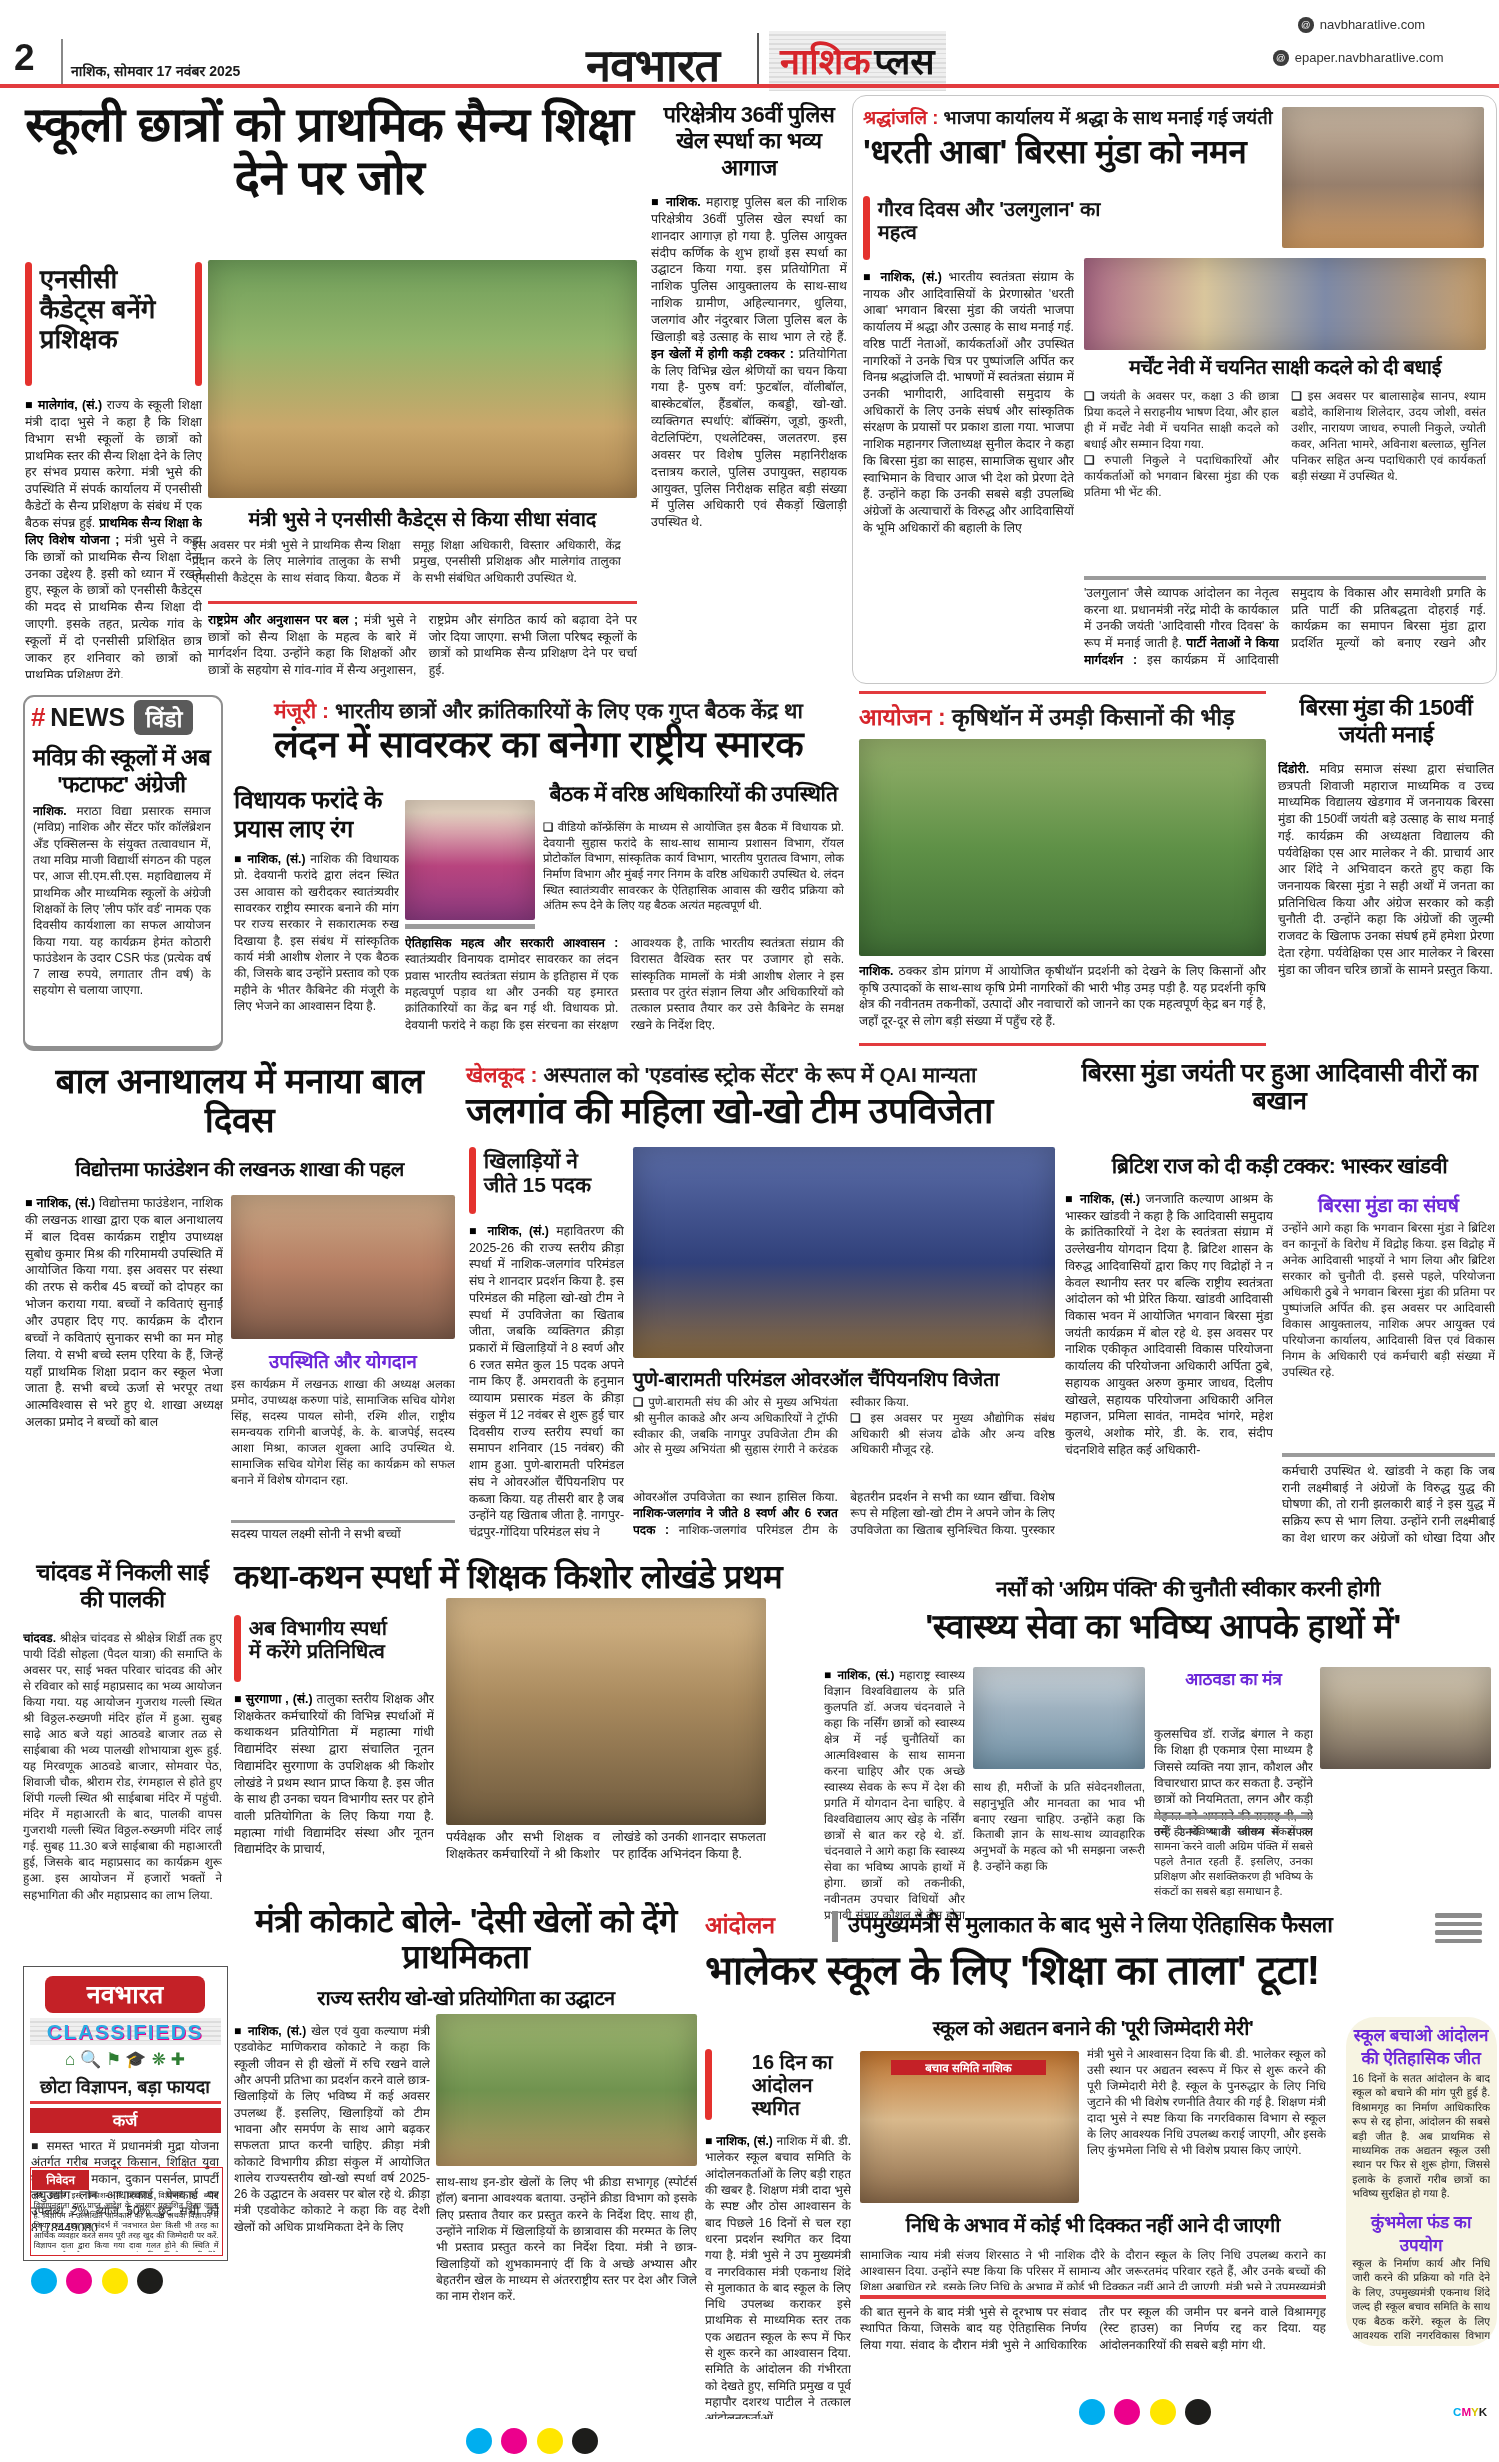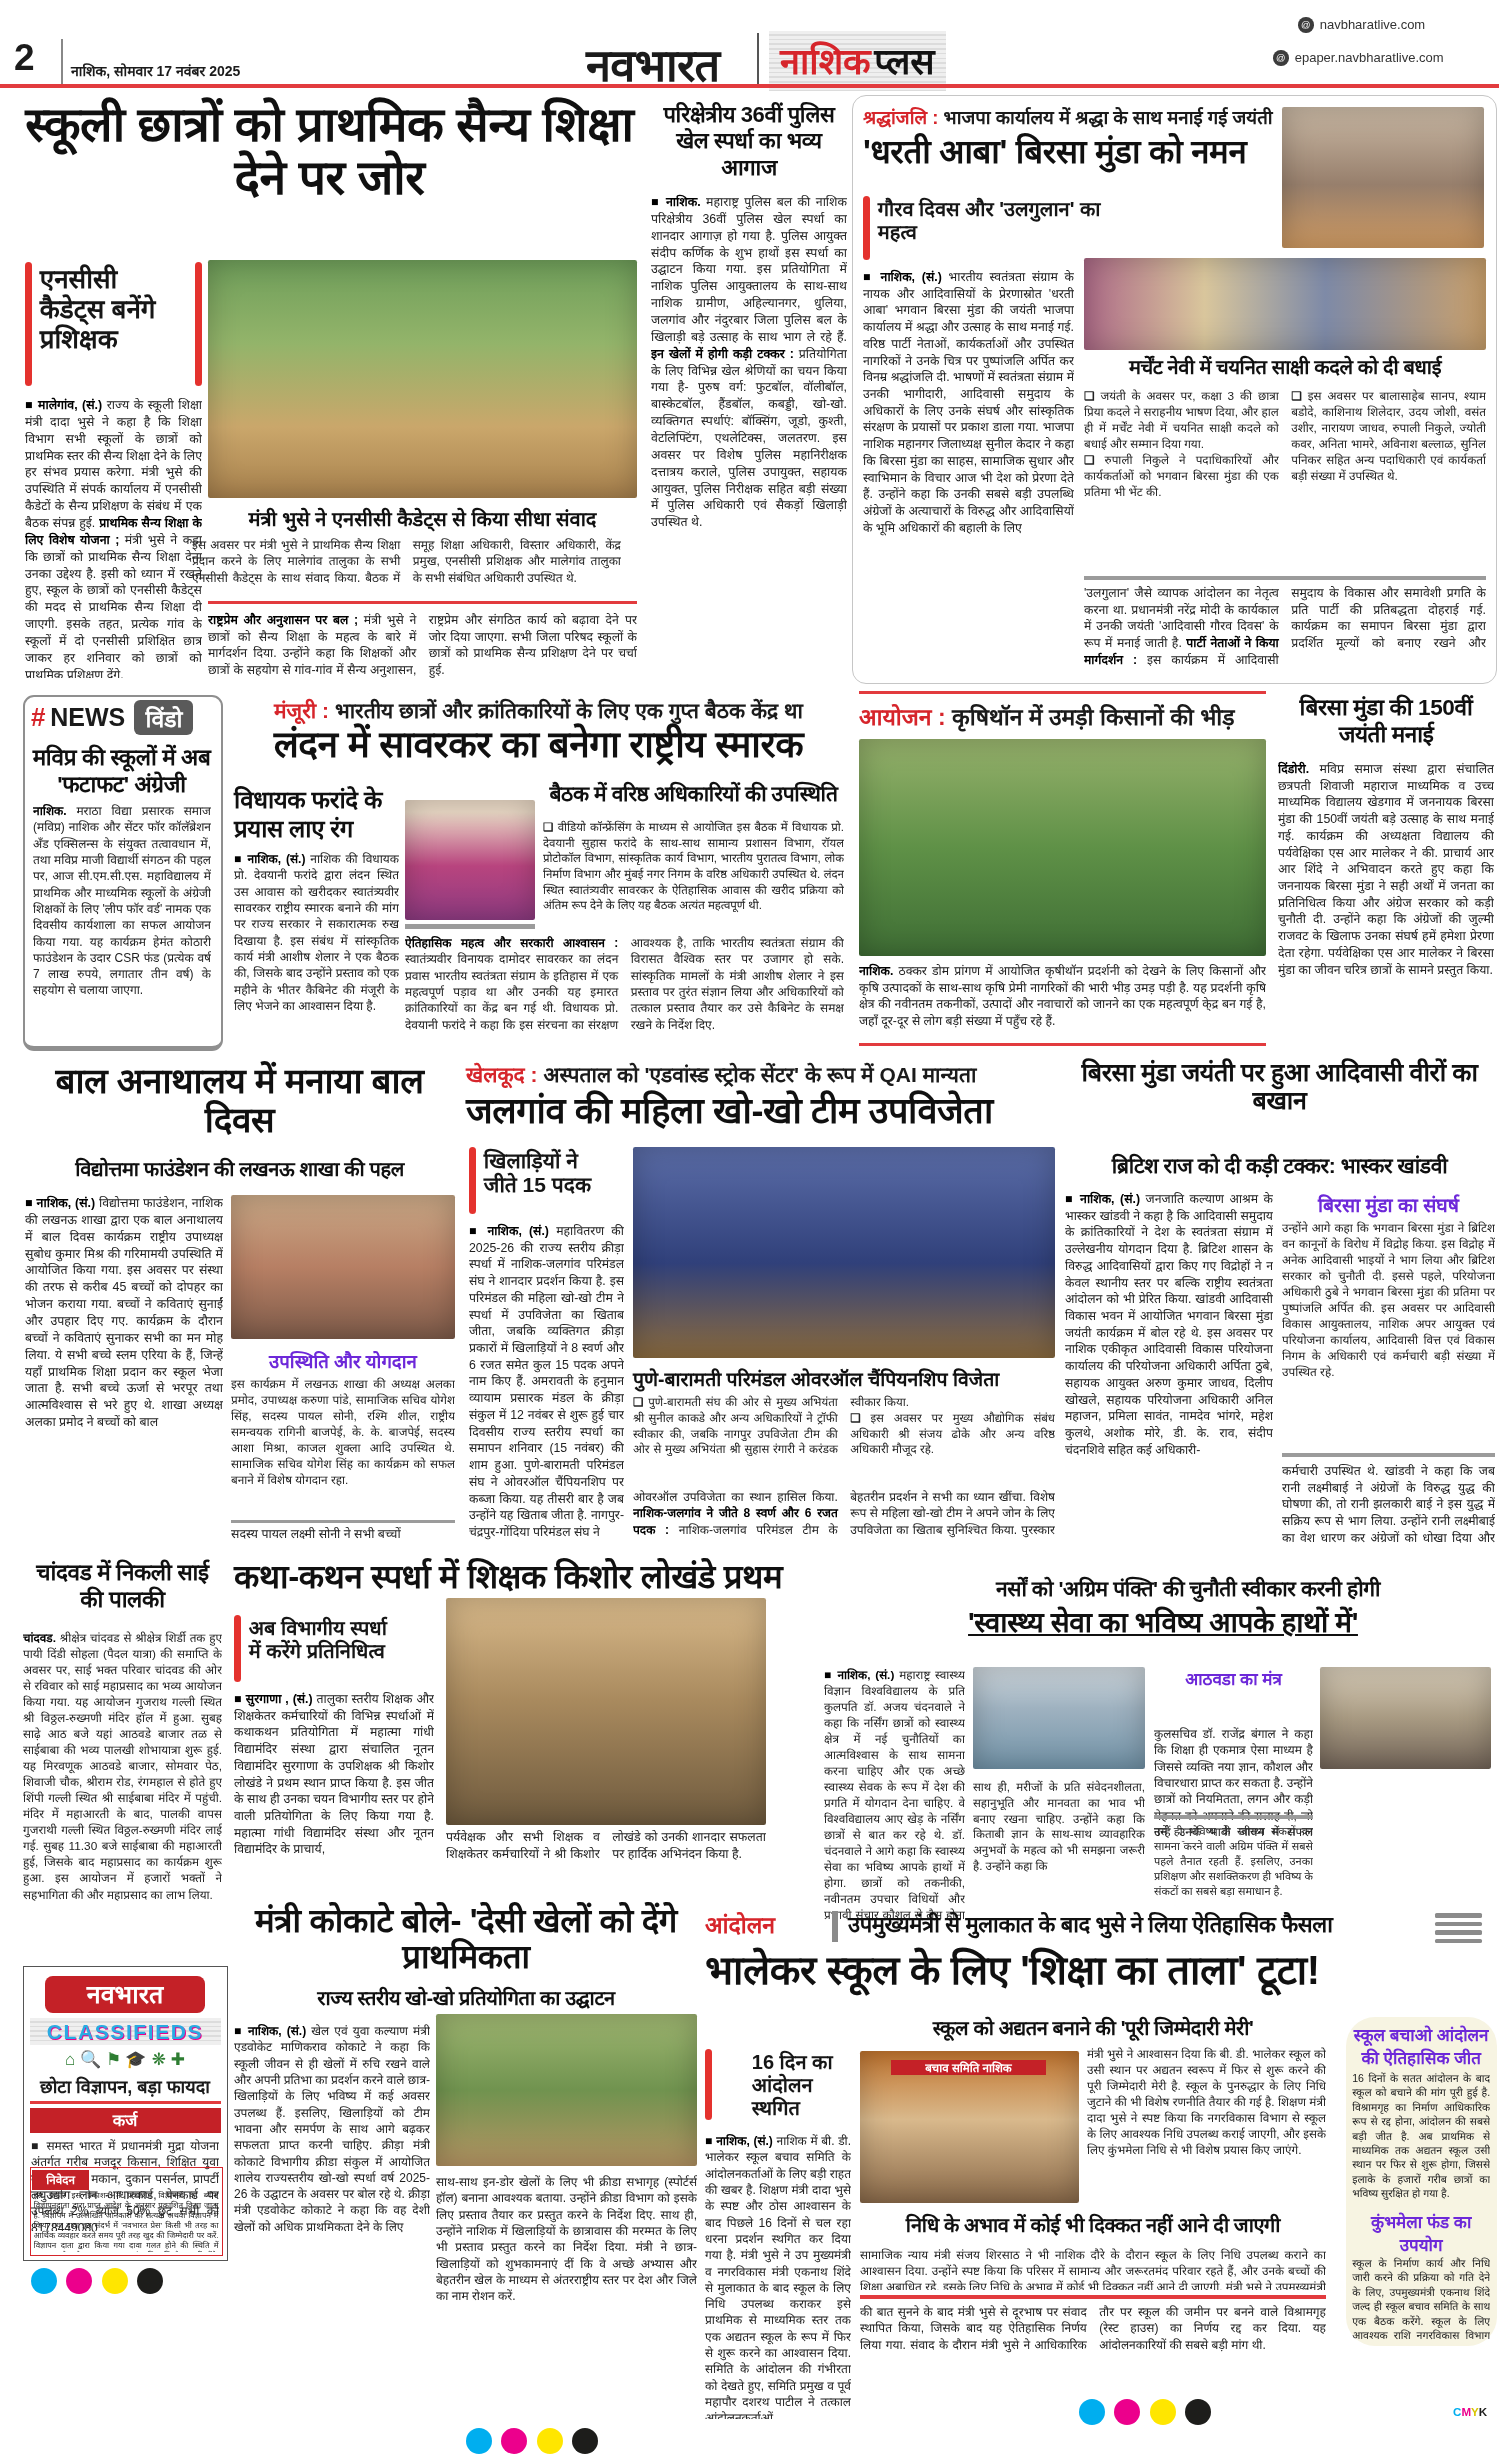--- a/index.html
+++ b/index.html
@@ -231,21 +231,21 @@
     <span class="txt" style="font-size:20px;">अब विभागीय स्पर्धा में करेंगे प्रतिनिधित्व</span>
   </div>
   <div class="abs body" style="left:234px;top:1691px;width:200px;height:227px;font-size:12.3px;">
     <b>■ सुरगाणा , (सं.)</b>
     <span>तालुका स्तरीय शिक्षक और शिक्षकेतर कर्मचारियों की विभिन्न स्पर्धाओं में कथाकथन प्रतियोगिता में महात्मा गांधी विद्यामंदिर संस्था द्वारा संचालित नूतन विद्यामंदिर सुरगाणा के उपशिक्षक श्री किशोर लोखंडे ने प्रथम स्थान प्राप्त किया है. इस जीत के साथ ही उनका चयन विभागीय स्तर पर होने वाली प्रतियोगिता के लिए किया गया है. महात्मा गांधी विद्यामंदिर संस्था और नूतन विद्यामंदिर के प्राचार्य,</span>
   </div>
   <div class="abs photo" style="left:446px;top:1598px;width:320px;height:227px;background:linear-gradient(180deg,#d8b98a 0%,#a98a5e 45%,#6e5a3e 100%);"></div>
   <div class="abs body cols2" style="left:446px;top:1829px;width:320px;height:67px;font-size:12.4px;">पर्यवेक्षक और सभी शिक्षक व शिक्षकेतर कर्मचारियों ने श्री किशोर लोखंडे को उनकी शानदार सफलता पर हार्दिक अभिनंदन किया है.</div>
 
   <div class="abs hl ctr" style="left:893px;top:1577px;width:590px;font-size:21px;">नर्सों को 'अग्रिम पंक्ति' की चुनौती स्वीकार करनी होगी</div>
-  <div class="abs hl ctr" style="left:835px;top:1608px;width:656px;font-size:28px;text-decoration:underline;">'स्वास्थ्य सेवा का भविष्य आपके हाथों में'</div>
+  <div class="abs hl ctr" style="left:835px;top:1608px;width:656px;font-size:34px;">'स्वास्थ्य सेवा का भविष्य आपके हाथों में'</div>
   <div class="abs body" style="left:824px;top:1667px;width:141px;height:256px;font-size:11.8px;">
     <b>■ नाशिक, (सं.)</b>
     <span>महाराष्ट्र स्वास्थ्य विज्ञान विश्वविद्यालय के प्रति कुलपति डॉ. अजय चंदनवाले ने कहा कि नर्सिंग छात्रों को स्वास्थ्य क्षेत्र में नई चुनौतियों का आत्मविश्वास के साथ सामना करना चाहिए और एक अच्छे स्वास्थ्य सेवक के रूप में देश की प्रगति में योगदान देना चाहिए. वे विश्वविद्यालय आए खेड़ के नर्सिंग छात्रों से बात कर रहे थे. डॉ. चंदनवाले ने आगे कहा कि स्वास्थ्य सेवा का भविष्य आपके हाथों में होगा. छात्रों को तकनीकी, नवीनतम उपचार विधियों और प्रभावी संचार कौशल से लैस होना चाहिए. इसके</span>
   </div>
   <div class="abs photo" style="left:973px;top:1667px;width:172px;height:102px;background:linear-gradient(180deg,#cfd8de 0%,#9fb2c0 40%,#7293a8 100%);"></div>
   <div class="abs boxtitle" style="left:1154px;top:1667px;width:159px;font-size:17px;">आठवडा का मंत्र</div>
   <div class="abs body" style="left:1154px;top:1726px;width:159px;height:116px;font-size:12px;">कुलसचिव डॉ. राजेंद्र बंगाल ने कहा कि शिक्षा ही एकमात्र ऐसा माध्यम है जिससे व्यक्ति नया ज्ञान, कौशल और विचारधारा प्राप्त कर सकता है. उन्होंने छात्रों को नियमितता, लगन और कड़ी मेहनत को अपनाने की सलाह दी, जो उन्हें उनके भावी जीवन में सफल बनाएगी.</div>
   <div class="abs rule-gray" style="left:1154px;top:1815px;width:159px;height:3.9px;"></div>
   <div class="abs body" style="left:973px;top:1779px;width:172px;height:144px;font-size:11.6px;">साथ ही, मरीजों के प्रति संवेदनशीलता, सहानुभूति और मानवता का भाव भी बनाए रखना चाहिए. उन्होंने कहा कि किताबी ज्ञान के साथ-साथ व्यावहारिक अनुभवों के महत्व को भी समझना जरूरी है. उन्होंने कहा कि</div>
   <div class="abs body" style="left:1154px;top:1824px;width:159px;height:99px;font-size:11px;">नर्सें ही भविष्य के स्वास्थ्य संकटों का सामना करने वाली अग्रिम पंक्ति में सबसे पहले तैनात रहती हैं. इसलिए, उनका प्रशिक्षण और सशक्तिकरण ही भविष्य के संकटों का सबसे बड़ा समाधान है.</div>

